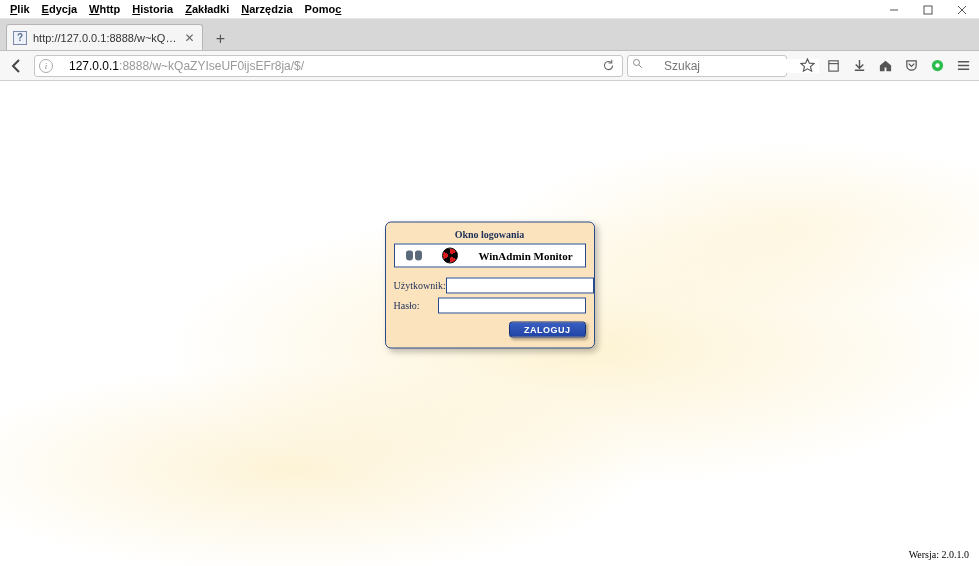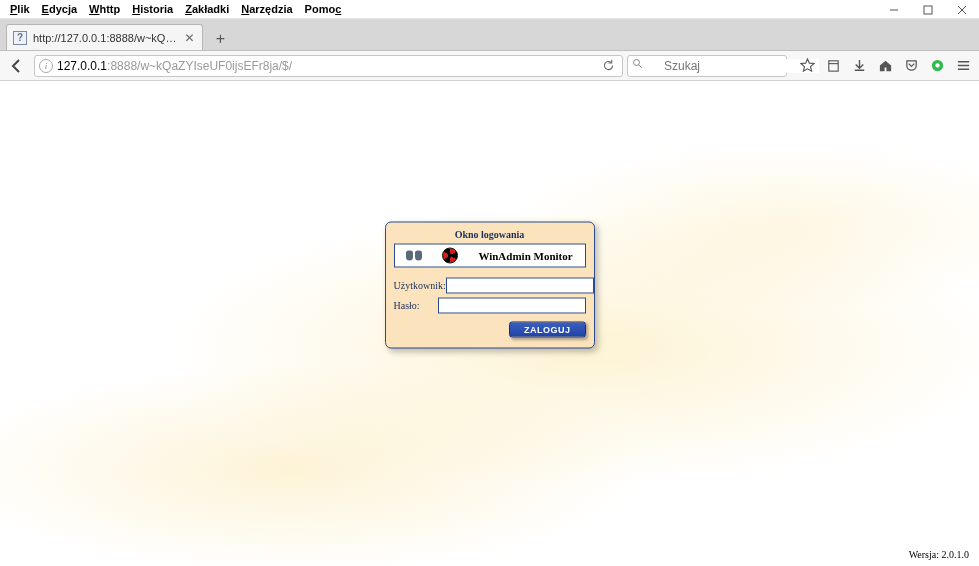--- a/index.html
+++ b/index.html
@@ -110,21 +110,21 @@
     gap: 4px;
     font-size: 12px;
     color: #555;
   }
   .addr-wrap .info-icon {
     width:14px; height:14px; border:1px solid #aaa; border-radius:50%;
     display:flex; align-items:center; justify-content:center;
     font-size:9px; color:#888; font-style: italic; font-family: serif;
   }
   .addr-wrap .url { flex:1; }
-  .addr-wrap .url .host { color:#000; }
+  .addr-wrap .url .host { color:#000;margin-left:12px; }
   .addr-wrap .url .rest { color:#999; }
 
   .reload { width:20px; display:flex; align-items:center; justify-content:center; }
 
   .search-wrap {
     width: 160px;
     display: flex;
     align-items: center;
     background: #fff;
     border: 1px solid #c6c6c6;

